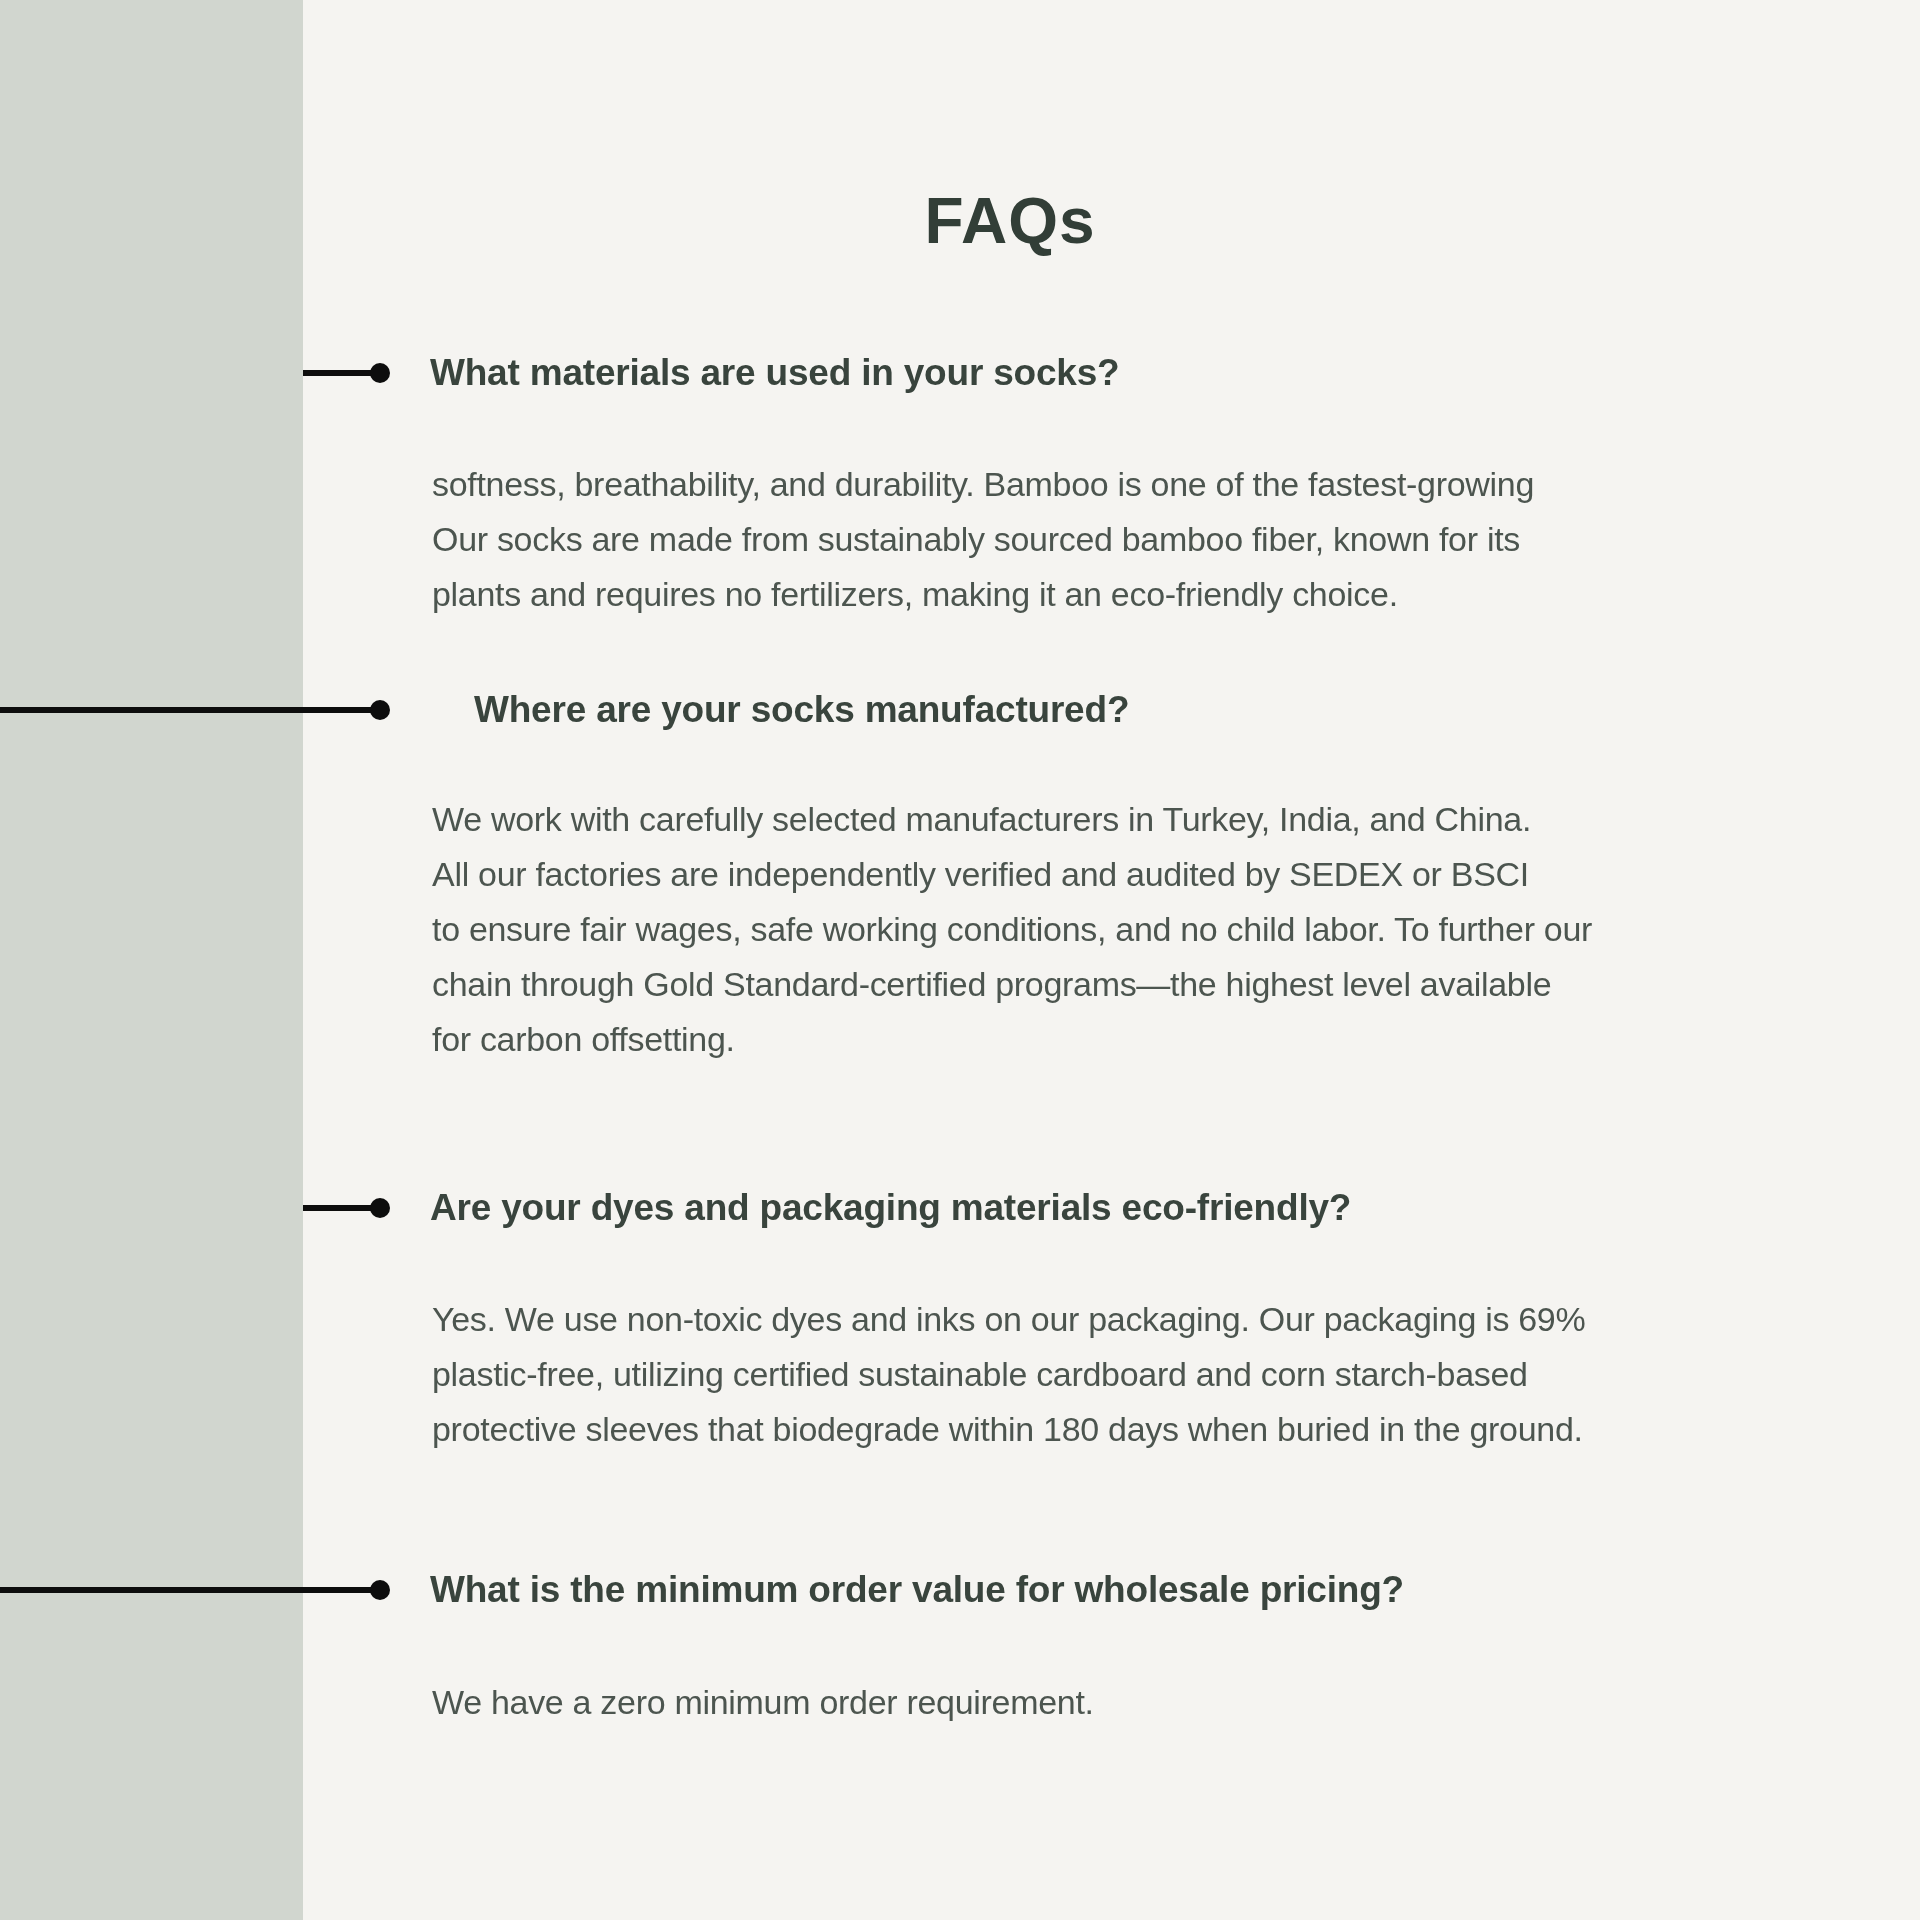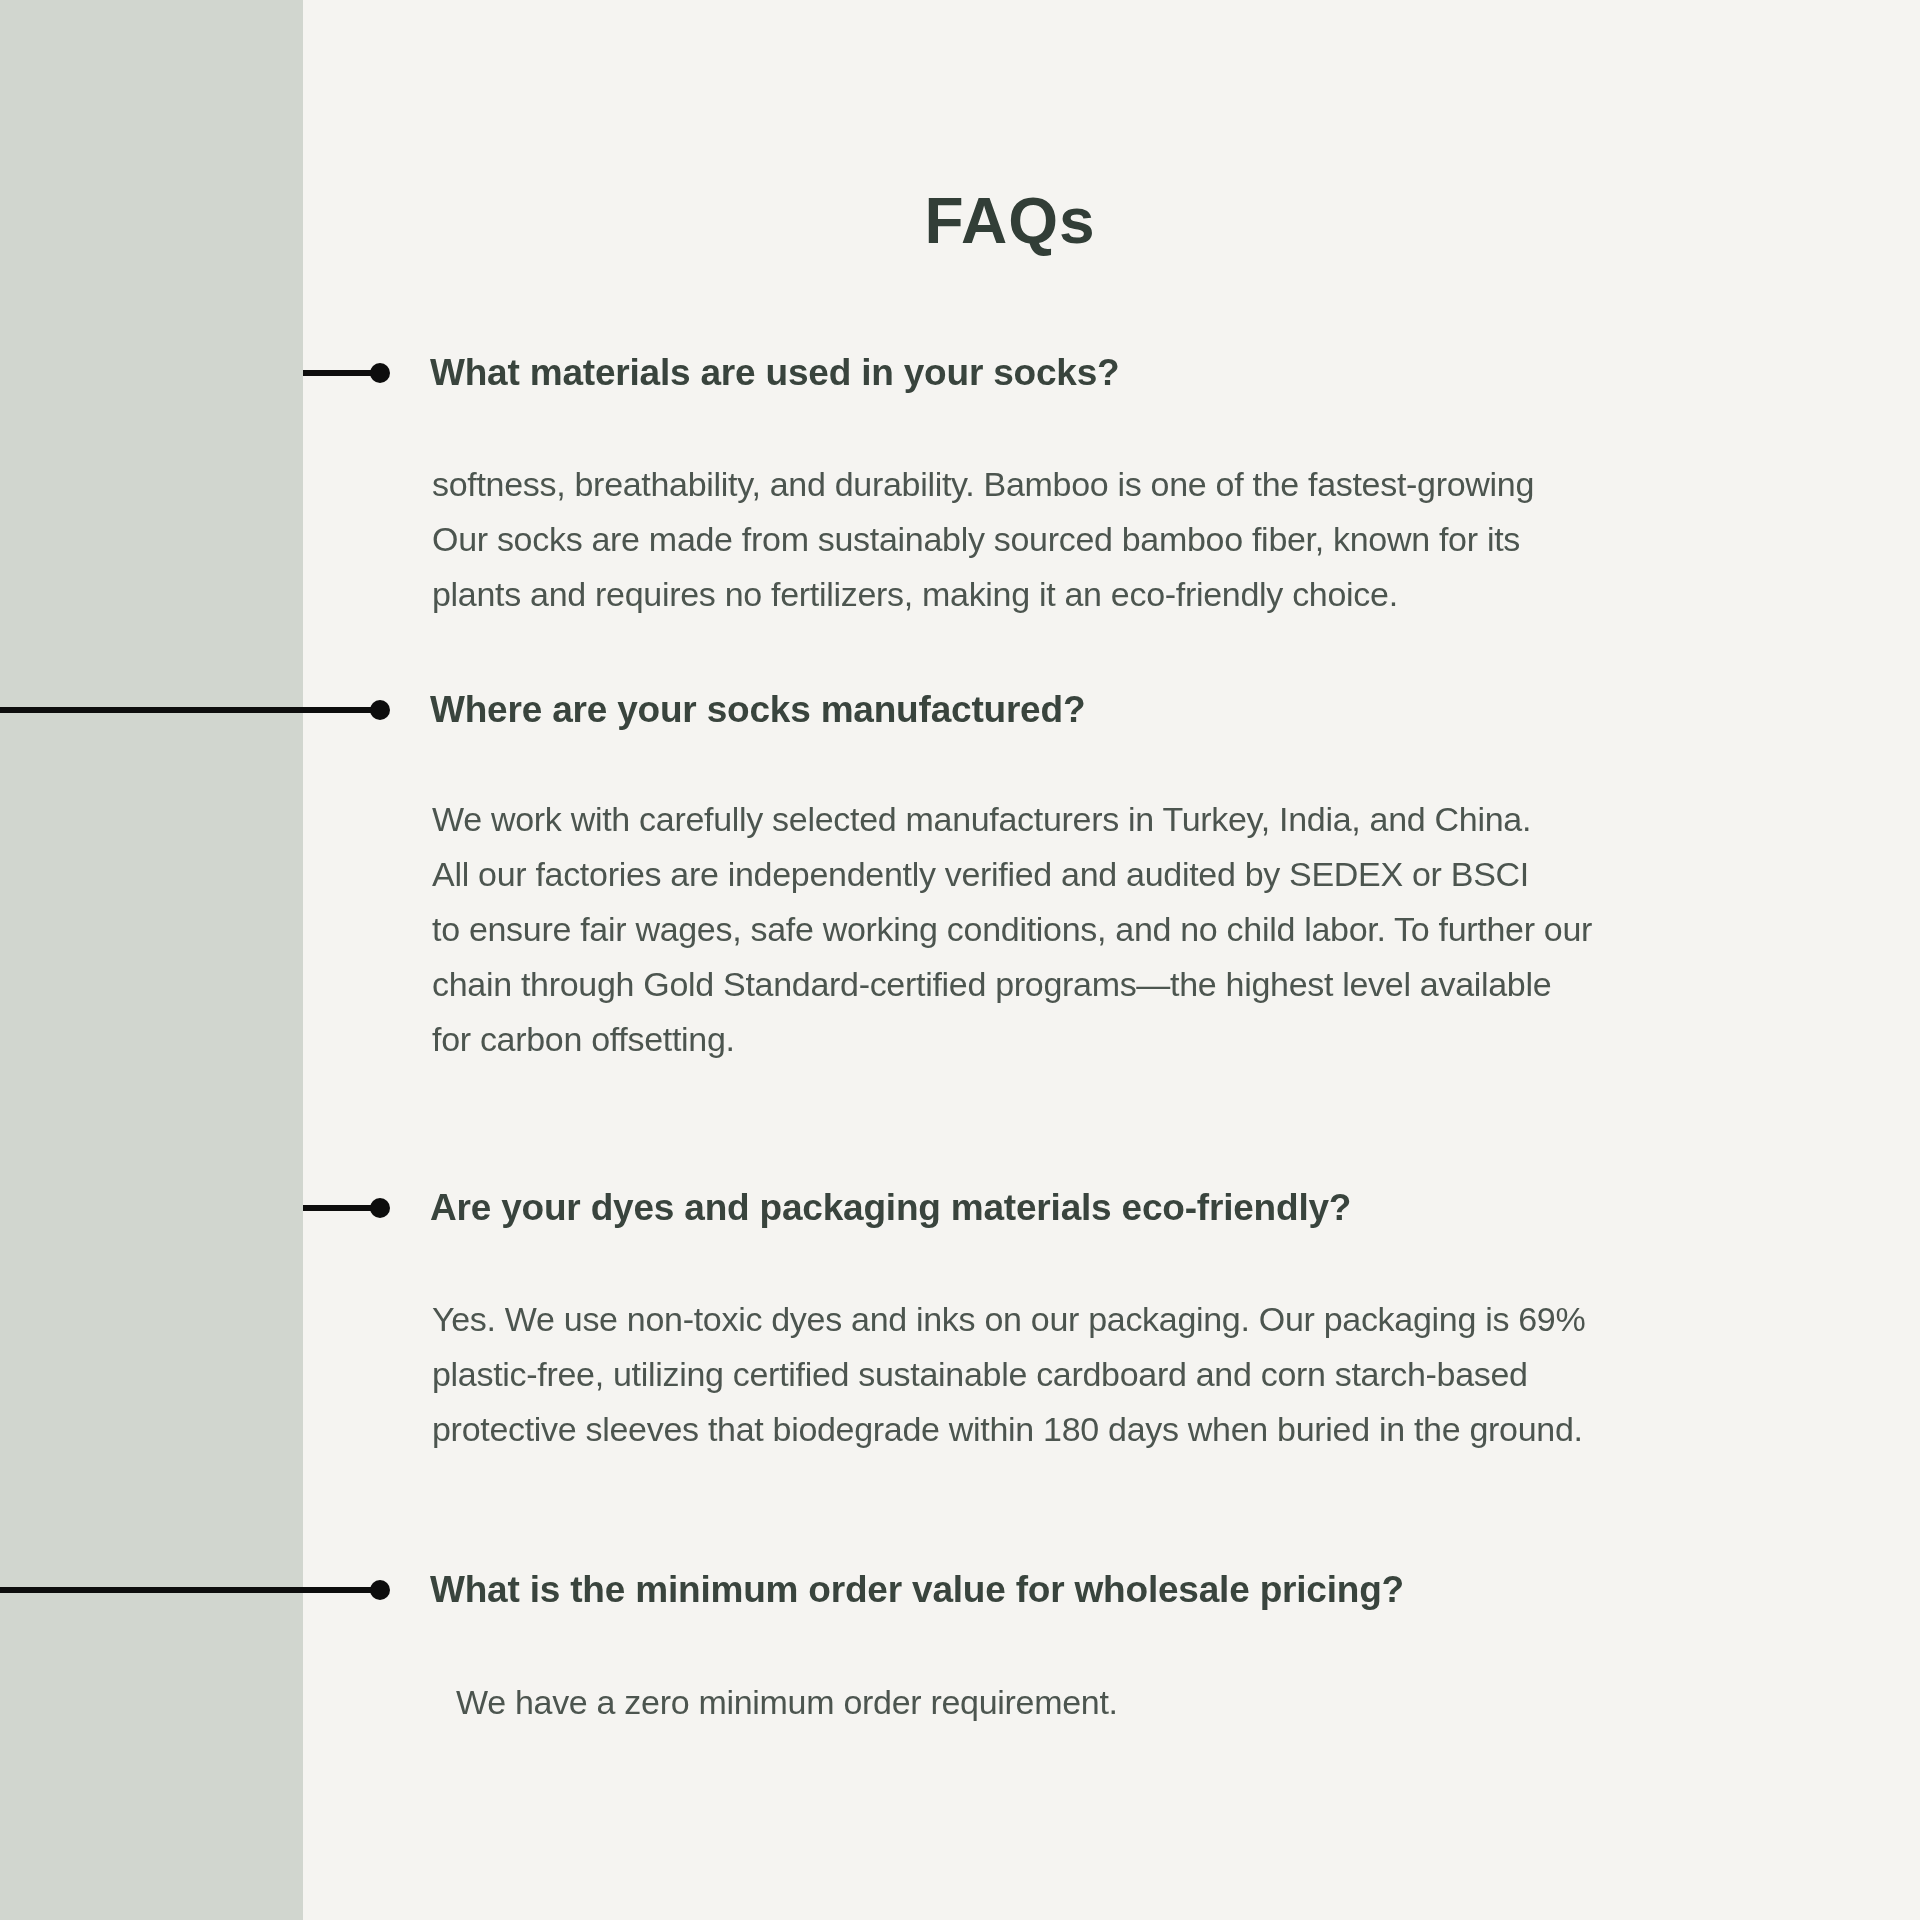--- a/index.html
+++ b/index.html
@@ -67,34 +67,34 @@
     height: 20px;
     border-radius: 50%;
     background: #0d0d0d;
   }
   
   #q1 { top: 345px; }
   #l1 { left: 303px; width: 80px; top: 370px; }
   #d1 { left: 370px; top: 363px; }
   #a1 { top: 457px; }
   
-  #q2 { top: 682px; }
+  #q2 { top: 682px; margin-left: 44px; }
   #l2 { left: 0; width: 383px; top: 707px; }
   #d2 { left: 370px; top: 700px; }
   #a2 { top: 792px; }
   
   #q3 { top: 1180px; }
   #l3 { left: 303px; width: 80px; top: 1205px; }
   #d3 { left: 370px; top: 1198px; }
   #a3 { top: 1292px; }
   
   #q4 { top: 1562px; }
   #l4 { left: 0; width: 383px; top: 1587px; }
   #d4 { left: 370px; top: 1580px; }
-  #a4 { top: 1675px; margin-left: 24px; }
+  #a4 { top: 1675px; }
 </style>
 </head>
 <body>
 
 <div class="page">
   <div class="sidebar"></div>
 
   <h1 class="title">FAQs</h1>
 
   <div id="l1" class="cline"></div>

